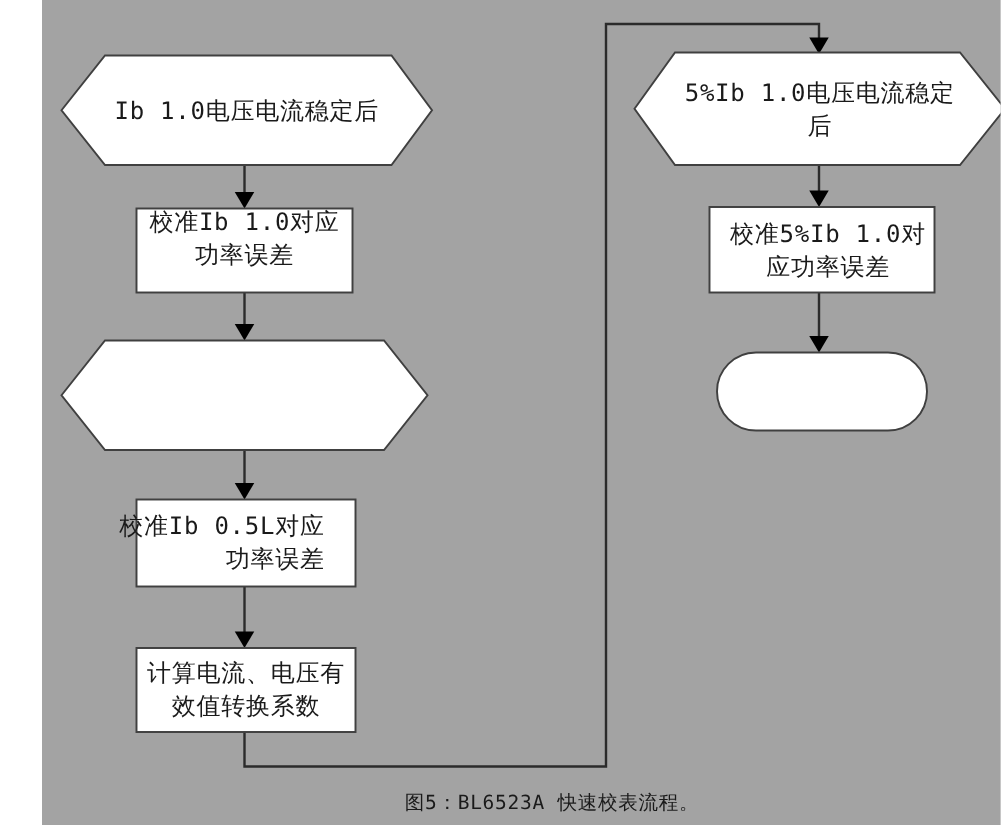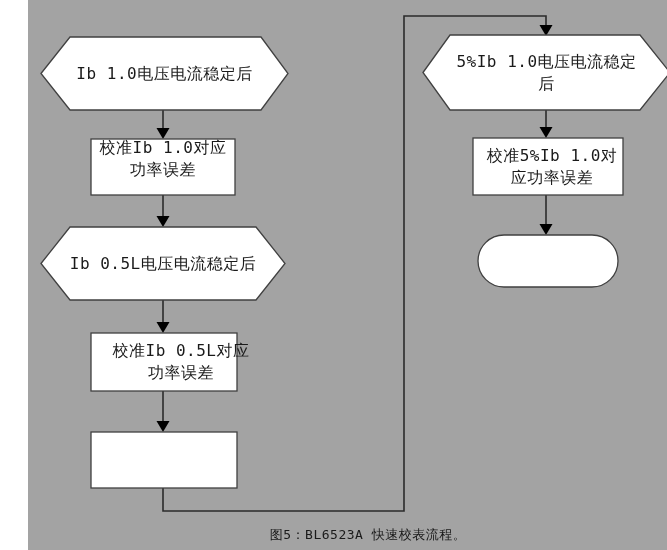--- a/index.html
+++ b/index.html
@@ -95,25 +95,26 @@
     <polygon class="shape" points="395,72.5 422,35 612,35 642,72.5 612,110 422,110"></polygon>
     <rect class="shape" x="445" y="138" width="150" height="57"></rect>
     <rect class="shape" x="450" y="235" width="140" height="52" rx="26" ry="26"></rect>
   </svg>
 
   <div class="node-label" style="left:13px; top:37px; width:247px; height:73px;">Ib 1.0电压电流稳定后</div>
 
   <div class="node-label" style="left:63px; top:139px; width:144px; height:40px;">校准Ib 1.0对应
 功率误差</div>
 
-  <div class="node-label" style="left:13px; top:227px; width:244px; height:73px;">Ib 0.5L电压电流稳定后</div>
 
-  <div class="node-label" style="left:80px; top:333px; width:146px; height:58px;">校准Ib 0.5L对应
+  <div class="node-label" style="left:47px; top:333px; width:146px; height:58px;text-align:right;">校准Ib 0.5L对应
 功率误差</div>
 
+  <div class="node-label" style="left:63px; top:432px; width:146px; height:56px;">计算电流、电压有
+效值转换系数</div>
 
   <div class="node-label" style="left:395px; top:35px; width:247px; height:75px;">5%Ib 1.0电压电流稳定
 后</div>
 
   <div class="node-label" style="left:445px; top:138px; width:158px; height:57px;">校准5%Ib 1.0对
 应功率误差</div>
 
 
   <div class="caption">图5：BL6523A 快速校表流程。</div>
 

